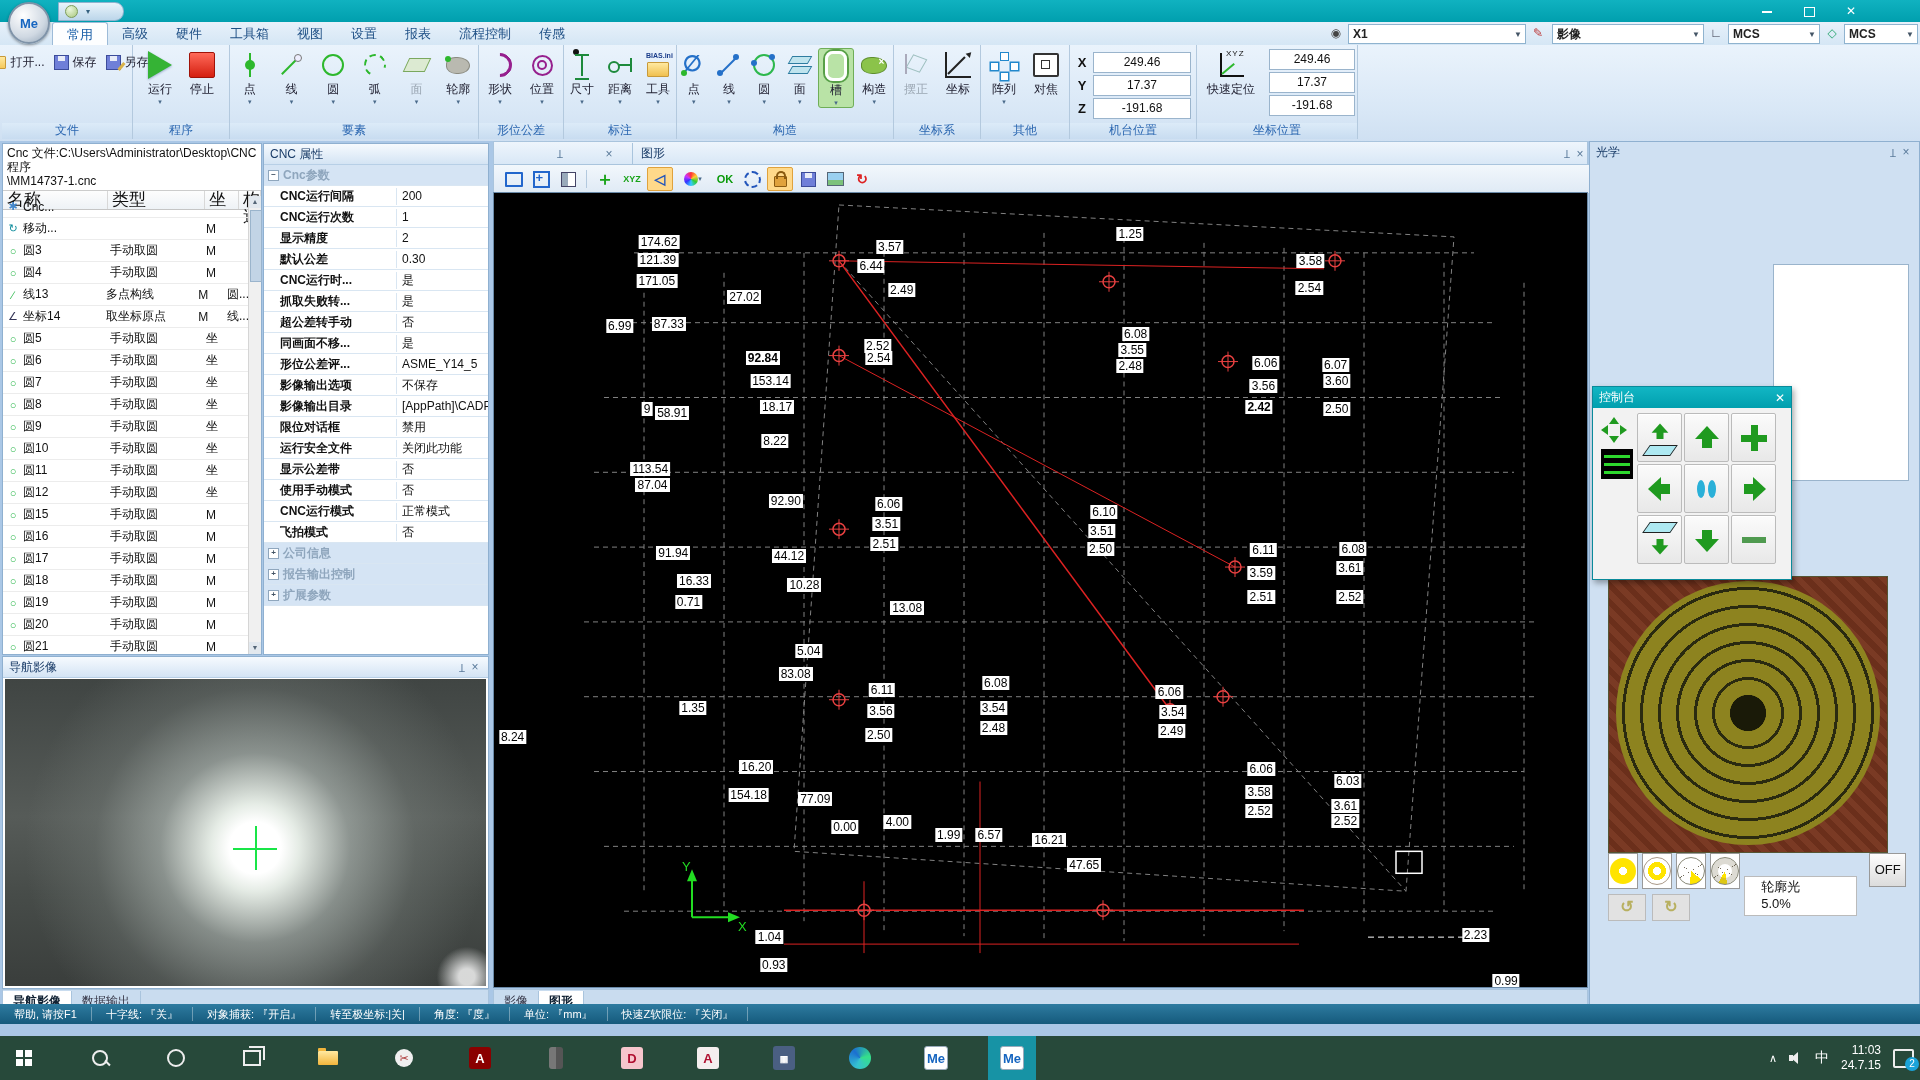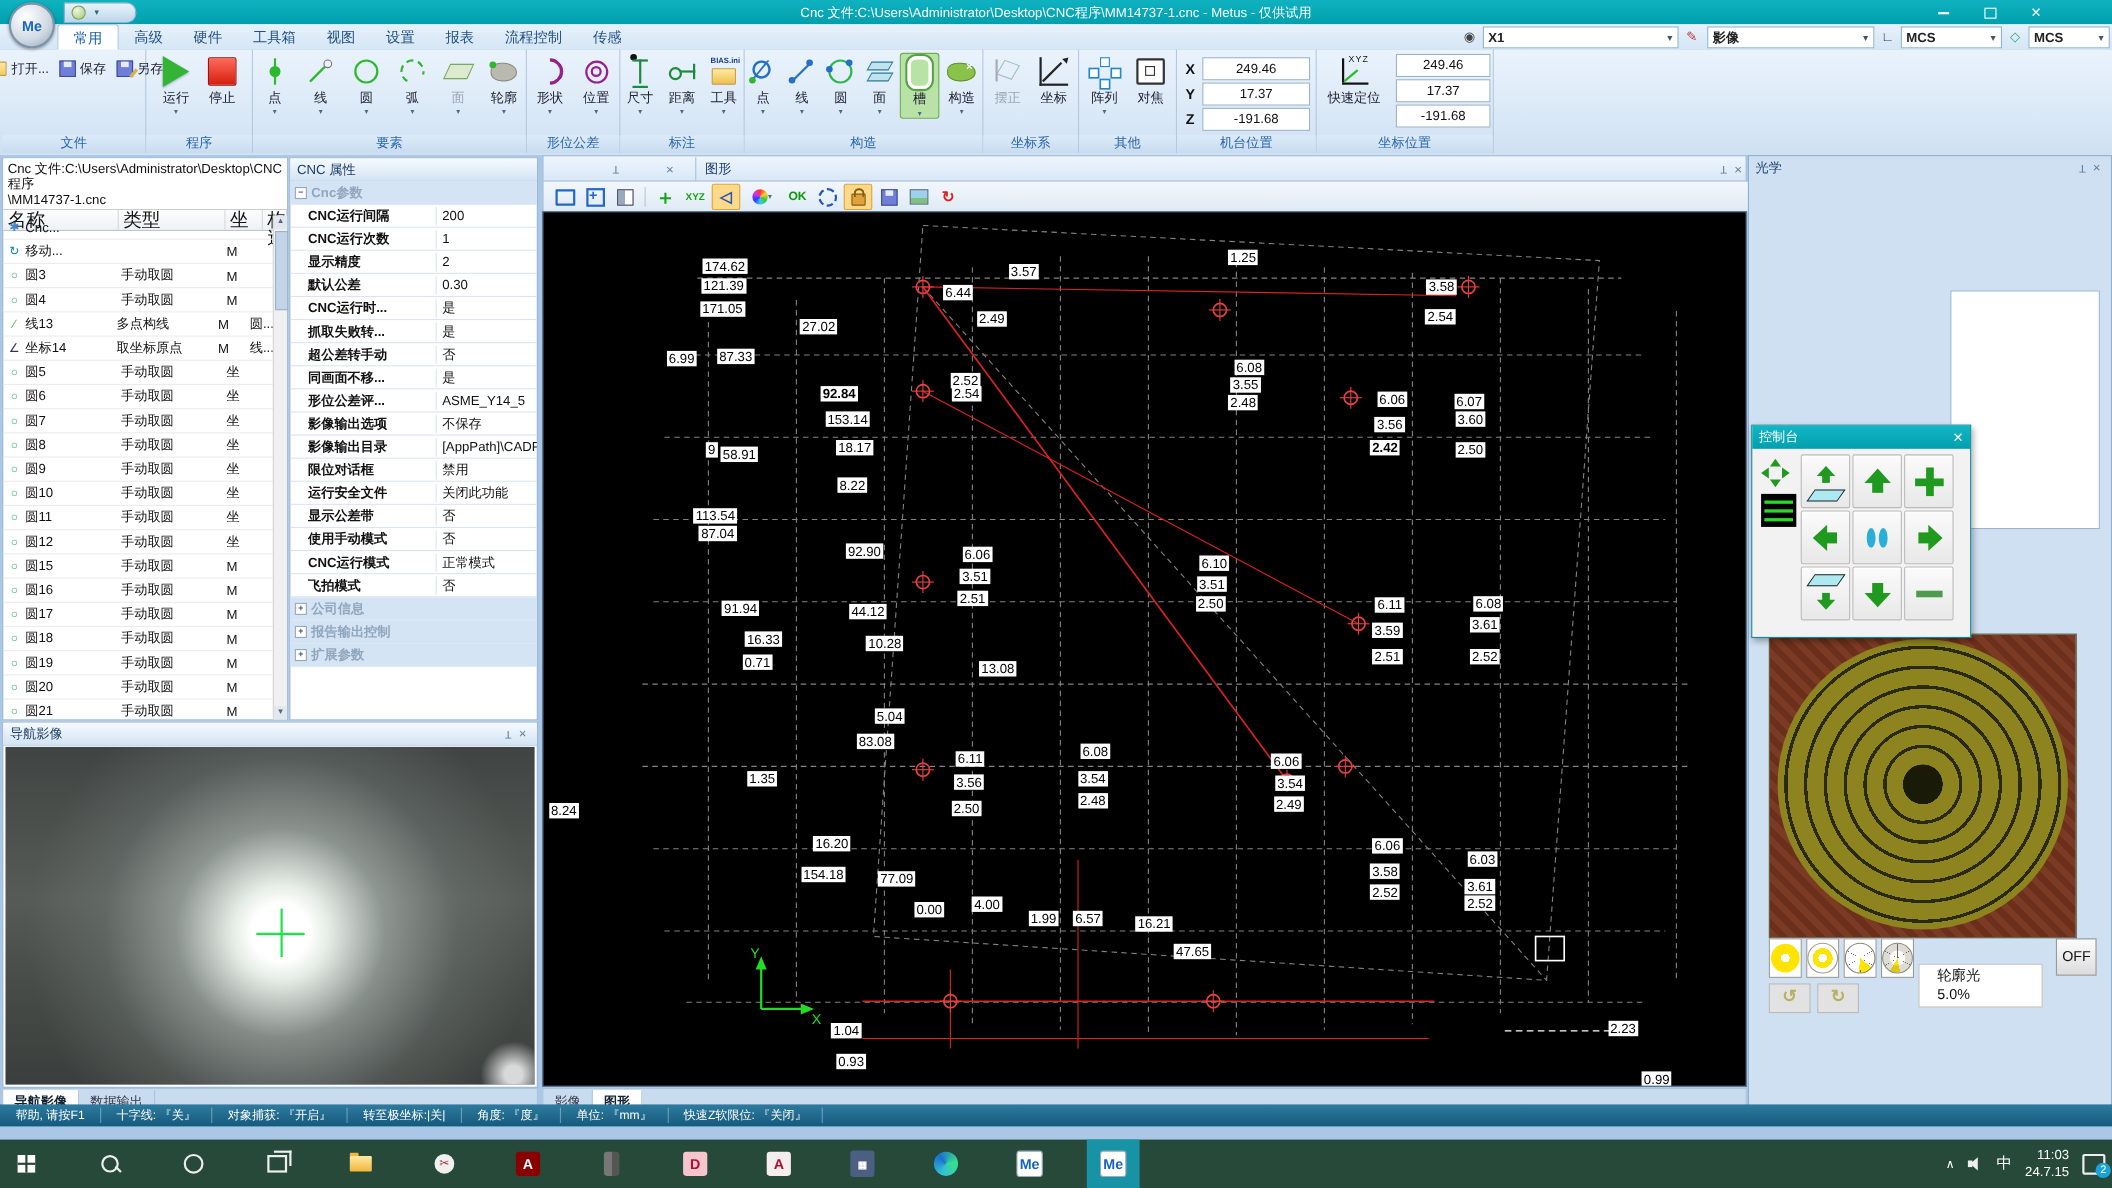--- a/index.html
+++ b/index.html
@@ -268,21 +268,20 @@
   #tray-clock{text-align:right;font-size:12px;line-height:15px;}
   .tb-notif{position:relative;width:17px;height:15px;border:2px solid #eee;border-radius:2px;}
   .badge{position:absolute;right:-7px;bottom:-5px;width:14px;height:14px;border-radius:50%;background:#1aa3d8;color:#fff;font-size:10px;text-align:center;line-height:14px;}
 </style>
 </head>
 <body>
 
 <div id="root">
 
   <div id="titlebar" class="abs">
-    <div id="title-text" class="abs">Cnc 文件:C:\Users\Administrator\Desktop\CNC程序\MM14737-1.cnc - Metus - 仅供试用</div>
     <div class="winbtn abs" style="right:136px;"><span style="display:inline-block;width:10px;height:2px;background:#fff;vertical-align:middle;"></span></div>
     <div class="winbtn abs" style="right:94px;"><span style="display:inline-block;width:9px;height:8px;border:1.5px solid #fff;vertical-align:middle;"></span></div>
     <div class="winbtn abs" style="right:52px;"><span>✕</span></div>
   </div>
   <div id="app-orb" class="abs">
       <span>Me</span>
     </div>
   <div id="qat" class="abs">
     <span class="qat-circle"></span>
     <span class="qat-dd">▾</span>
@@ -1048,21 +1047,21 @@
         </g>
       <g stroke="#ffffff" fill="none">
         <rect x="902" y="660" width="26" height="22" stroke-width="1.5"></rect>
         <line x1="874" y1="746" x2="972" y2="746" stroke-dasharray="6,4"></line>
       </g>
     </svg>
     <div id="annos">
         <div class="anno" style="left: 15.1%; top: 6.2%;">174.62</div>
         <div class="anno" style="left: 15%; top: 8.5%;">121.39</div>
         <div class="anno" style="left: 14.9%; top: 11.1%;">171.05</div>
-        <div class="anno" style="left: 36.2%; top: 6.8%; margin-left: 41px;">3.57</div>
+        <div class="anno" style="left: 36.2%; top: 6.8%;">3.57</div>
         <div class="anno" style="left: 34.5%; top: 9.2%;">6.44</div>
         <div class="anno" style="left: 37.3%; top: 12.2%;">2.49</div>
         <div class="anno" style="left: 58.2%; top: 5.2%;">1.25</div>
         <div class="anno" style="left: 74.7%; top: 8.6%;">3.58</div>
         <div class="anno" style="left: 74.6%; top: 12%;">2.54</div>
         <div class="anno" style="left: 22.9%; top: 13.1%;">27.02</div>
         <div class="anno" style="left: 11.5%; top: 16.8%;">6.99</div>
         <div class="anno" style="left: 16%; top: 16.5%;">87.33</div>
         <div class="anno" style="left: 35.1%; top: 19.3%;">2.52</div>
         <div class="anno" style="left: 35.2%; top: 20.8%;">2.54</div>

